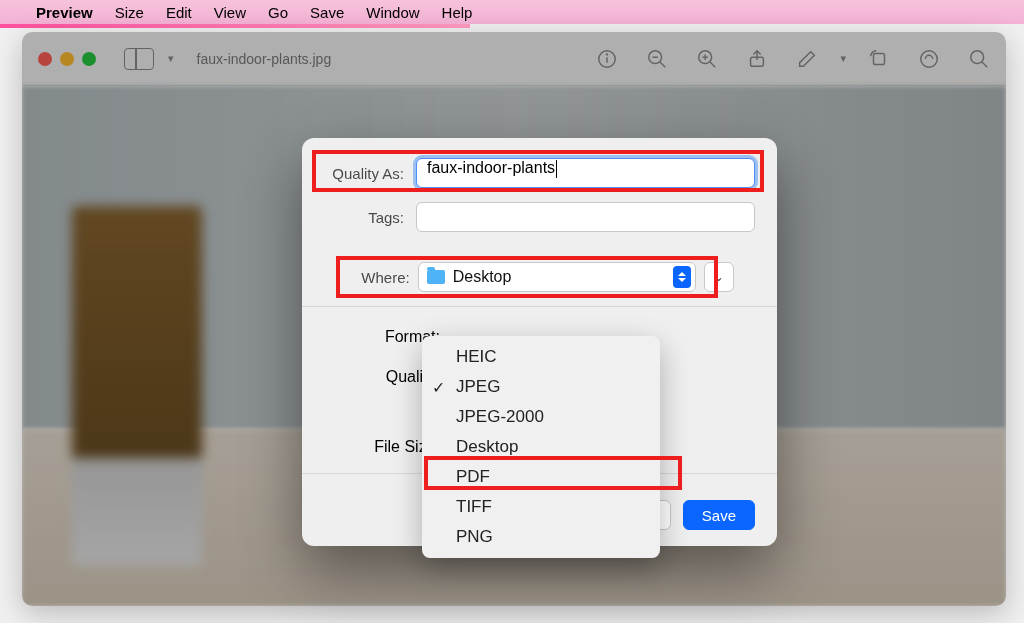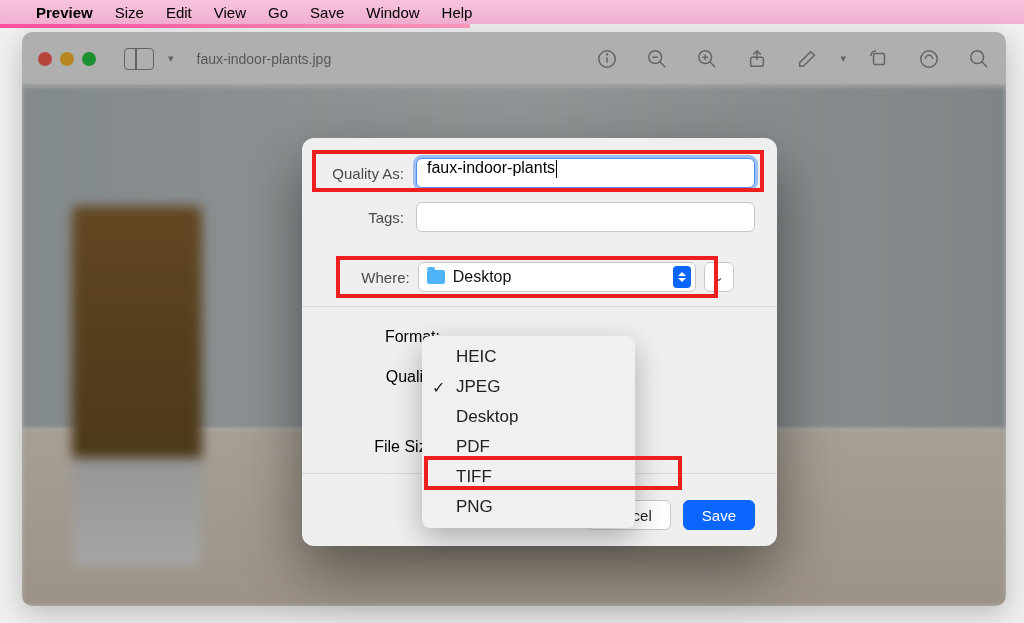--- a/index.html
+++ b/index.html
@@ -129,21 +129,21 @@
   .sheet-footer { display:flex; gap:12px; justify-content:flex-end; padding: 12px 22px 0 22px;}
   .btn { height:30px; border-radius:6px; padding:0 18px; font-size:15px; display:flex; align-items:center; }
   .btn-cancel { background:#fff; border:1px solid #c8c8c8; color:#222;}
   .btn-save { background:#0a66ff; border:1px solid #0a66ff; color:#fff;}
 
   
   .popover {
     position:absolute;
     top: 198px;
     left: 120px;
-    width: 213px;
+    width: 238px;
     background:#f0f0f0;
     border-radius:8px;
     box-shadow: 0 10px 30px rgba(0,0,0,0.28);
     padding: 6px 0;
     z-index: 30;
   }
   .pop-item { height:30px; display:flex; align-items:center; padding: 0 14px 0 34px; font-size:17px; color:#222; position:relative; }
   .pop-item .check { position:absolute; left:10px; font-size:16px; }
 
   
@@ -302,20 +302,23 @@
 
     <div class="popover">
       <div class="pop-item">
           <span>HEIC</span>
         </div>
       <div class="pop-item">
           <span class="check">✓</span>
           <span>JPEG</span>
         </div>
       <div class="pop-item">
+          <span>JPEG-2000</span>
+        </div>
+      <div class="pop-item">
           <span>Desktop</span>
         </div>
       <div class="pop-item">
           <span>PDF</span>
         </div>
       <div class="pop-item">
           <span>TIFF</span>
         </div>
       <div class="pop-item">
           <span>PNG</span>

